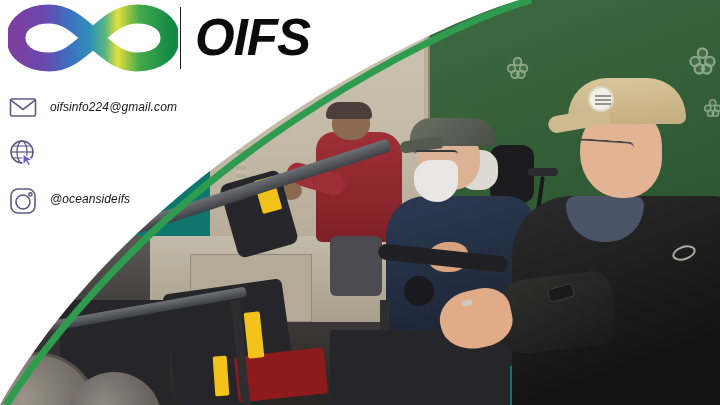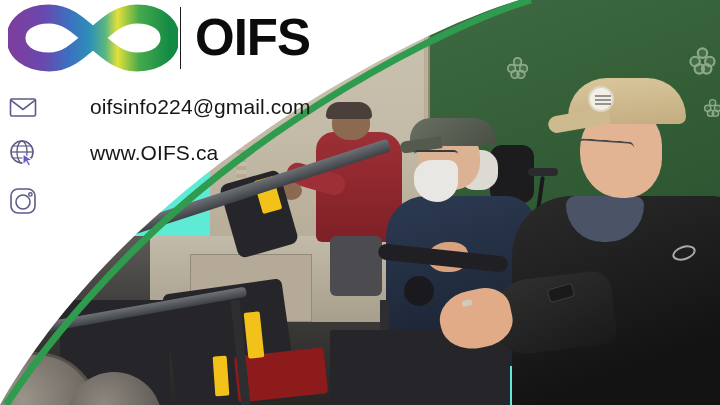--- a/index.html
+++ b/index.html
@@ -2,21 +2,21 @@
 <html><head>
 <meta charset="utf-8">
 <style>
   * { margin:0; padding:0; box-sizing:border-box; }
   html,body { width:720px; height:405px; overflow:hidden; }
   body {
     font-family:"Liberation Sans", sans-serif;
     background:#ffffff;
     position:relative;
   }
-  #stage { position:absolute; inset:0; width:720px; height:405px; overflow:hidden; background:#5eead4; }
+  #stage { position:absolute; inset:0; width:720px; height:405px; overflow:hidden; background:#0f766e;font-style:italic; }
 
   
   .photo { position:absolute; left:0; top:0; width:720px; height:405px; overflow:hidden; }
 
   
   .wall-board {
     position:absolute; left:430px; top:-20px; width:330px; height:240px;
     background:linear-gradient(160deg,#3f6b44 0%,#356038 45%,#2b5530 100%);
   }
   .board-frame {
@@ -272,21 +272,21 @@
     font-size:8.1px; font-weight:700; letter-spacing:.6px;
     color:#121212; margin-top:1px; white-space:nowrap;
   }
 
   
   .contacts { position:absolute; left:8px; top:84px; }
   .contact-row { display:flex; align-items:center; height:46px; }
   .c-icon { width:30px; height:30px; margin-right:12px; flex:0 0 30px; }
   .c-text {
     font-family:"Liberation Sans", sans-serif;
-    font-size:21px; color:#171717; letter-spacing:.1px; white-space:nowrap;margin-left:40px;
+    font-size:12px; color:#171717; letter-spacing:.1px; white-space:nowrap;
   }
 </style>
 </head>
 <body>
 
 <div id="stage">
 
   <div class="photo">
 
     <div class="wall-beige"></div>
@@ -416,25 +416,25 @@
 
     <div class="contact-row">
       <svg class="c-icon" viewBox="0 0 30 30">
         <circle cx="14" cy="14" r="11" fill="none" stroke="#5B5B86" stroke-width="1.6"></circle>
         <ellipse cx="14" cy="14" rx="5" ry="11" fill="none" stroke="#5B5B86" stroke-width="1.3"></ellipse>
         <line x1="3" y1="14" x2="25" y2="14" stroke="#5B5B86" stroke-width="1.3"></line>
         <line x1="5" y1="8" x2="23" y2="8" stroke="#5B5B86" stroke-width="1.1"></line>
         <line x1="5" y1="20" x2="23" y2="20" stroke="#5B5B86" stroke-width="1.1"></line>
         <path d="M15,16 L15,27 L18,23.6 L20.4,28 L22.6,26.8 L20.2,22.6 L24.6,22.2 Z" fill="#6C5BC0" stroke="#ffffff" stroke-width="1.1"></path>
       </svg>
-      <div class="c-text">www.OIFS.ca</div>
     </div>
 
     <div class="contact-row">
       <svg class="c-icon" viewBox="0 0 30 30">
         <rect x="3" y="5" width="24" height="24" rx="7" fill="none" stroke="#5B5B86" stroke-width="1.6"></rect>
         <circle cx="15" cy="18" r="7" fill="none" stroke="#5B5B86" stroke-width="1.6"></circle>
         <circle cx="22.4" cy="10.4" r="1.7" fill="none" stroke="#5B5B86" stroke-width="1.4"></circle>
       </svg>
+      <div class="c-text">@oceansideifs</div>
     </div>
   </div>
 
 </div>
 
 </body></html>

